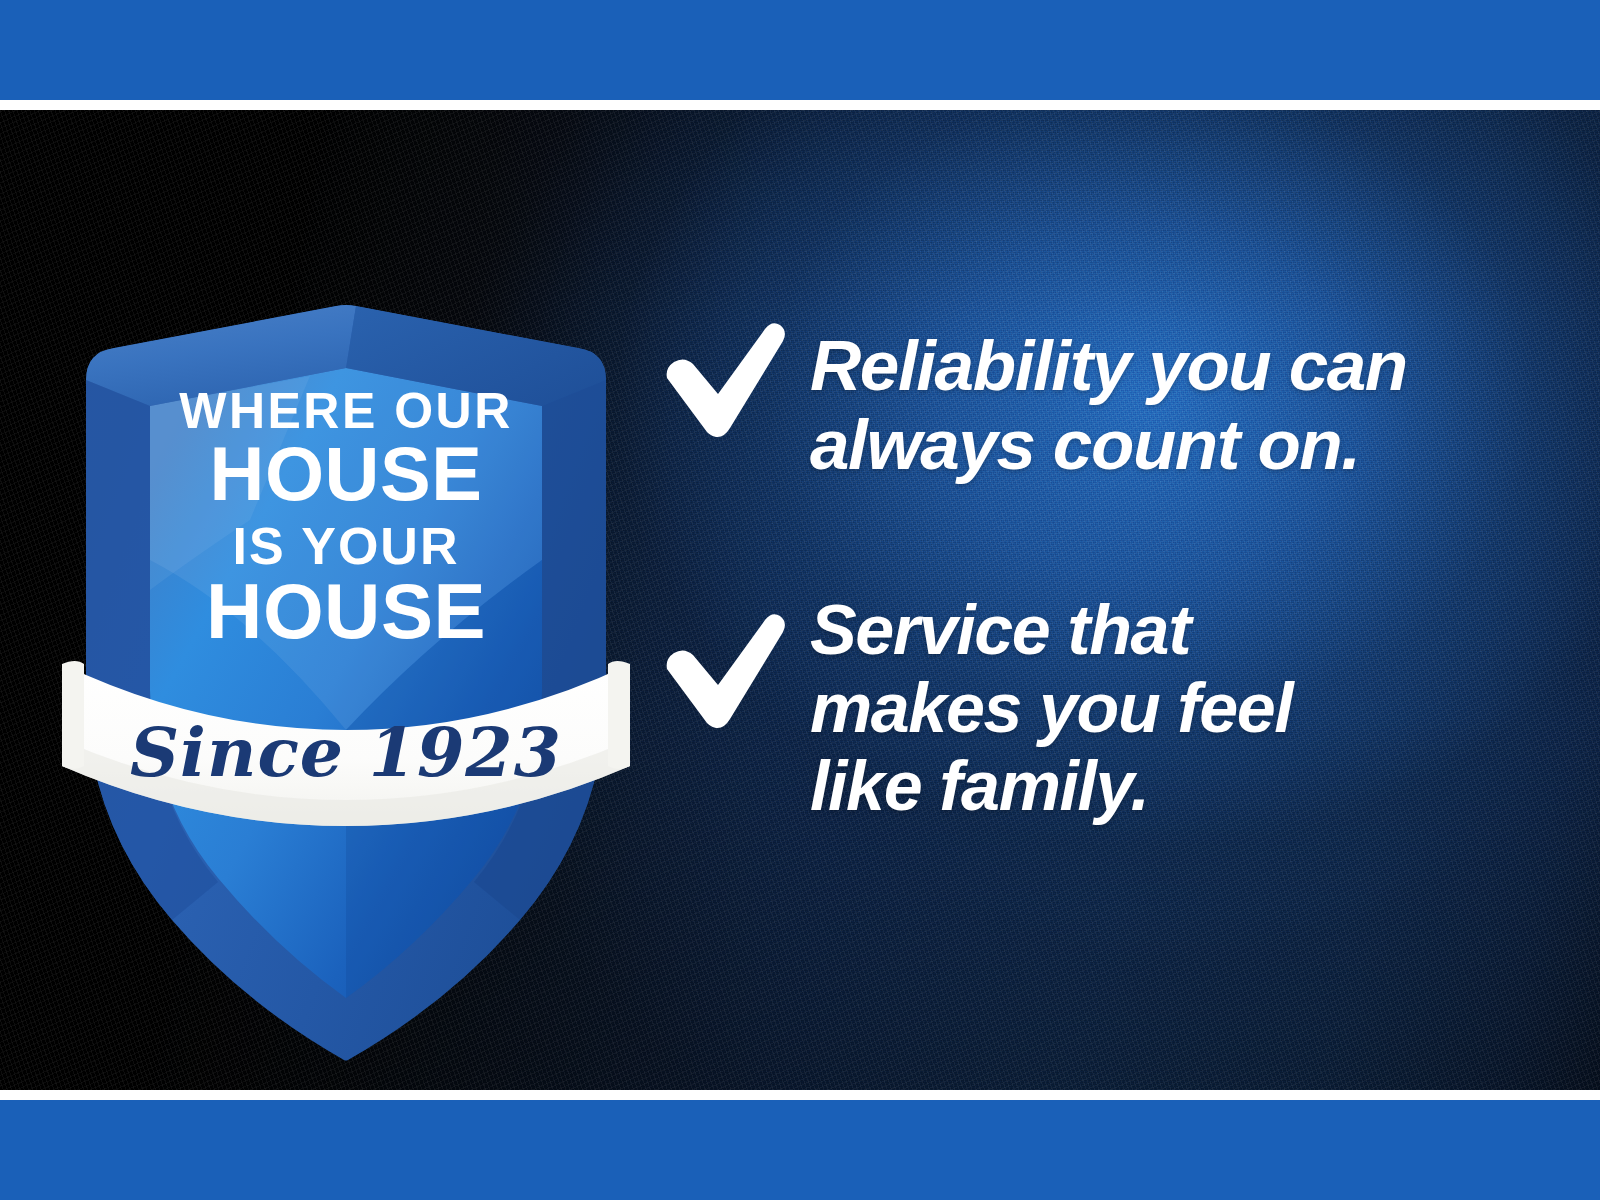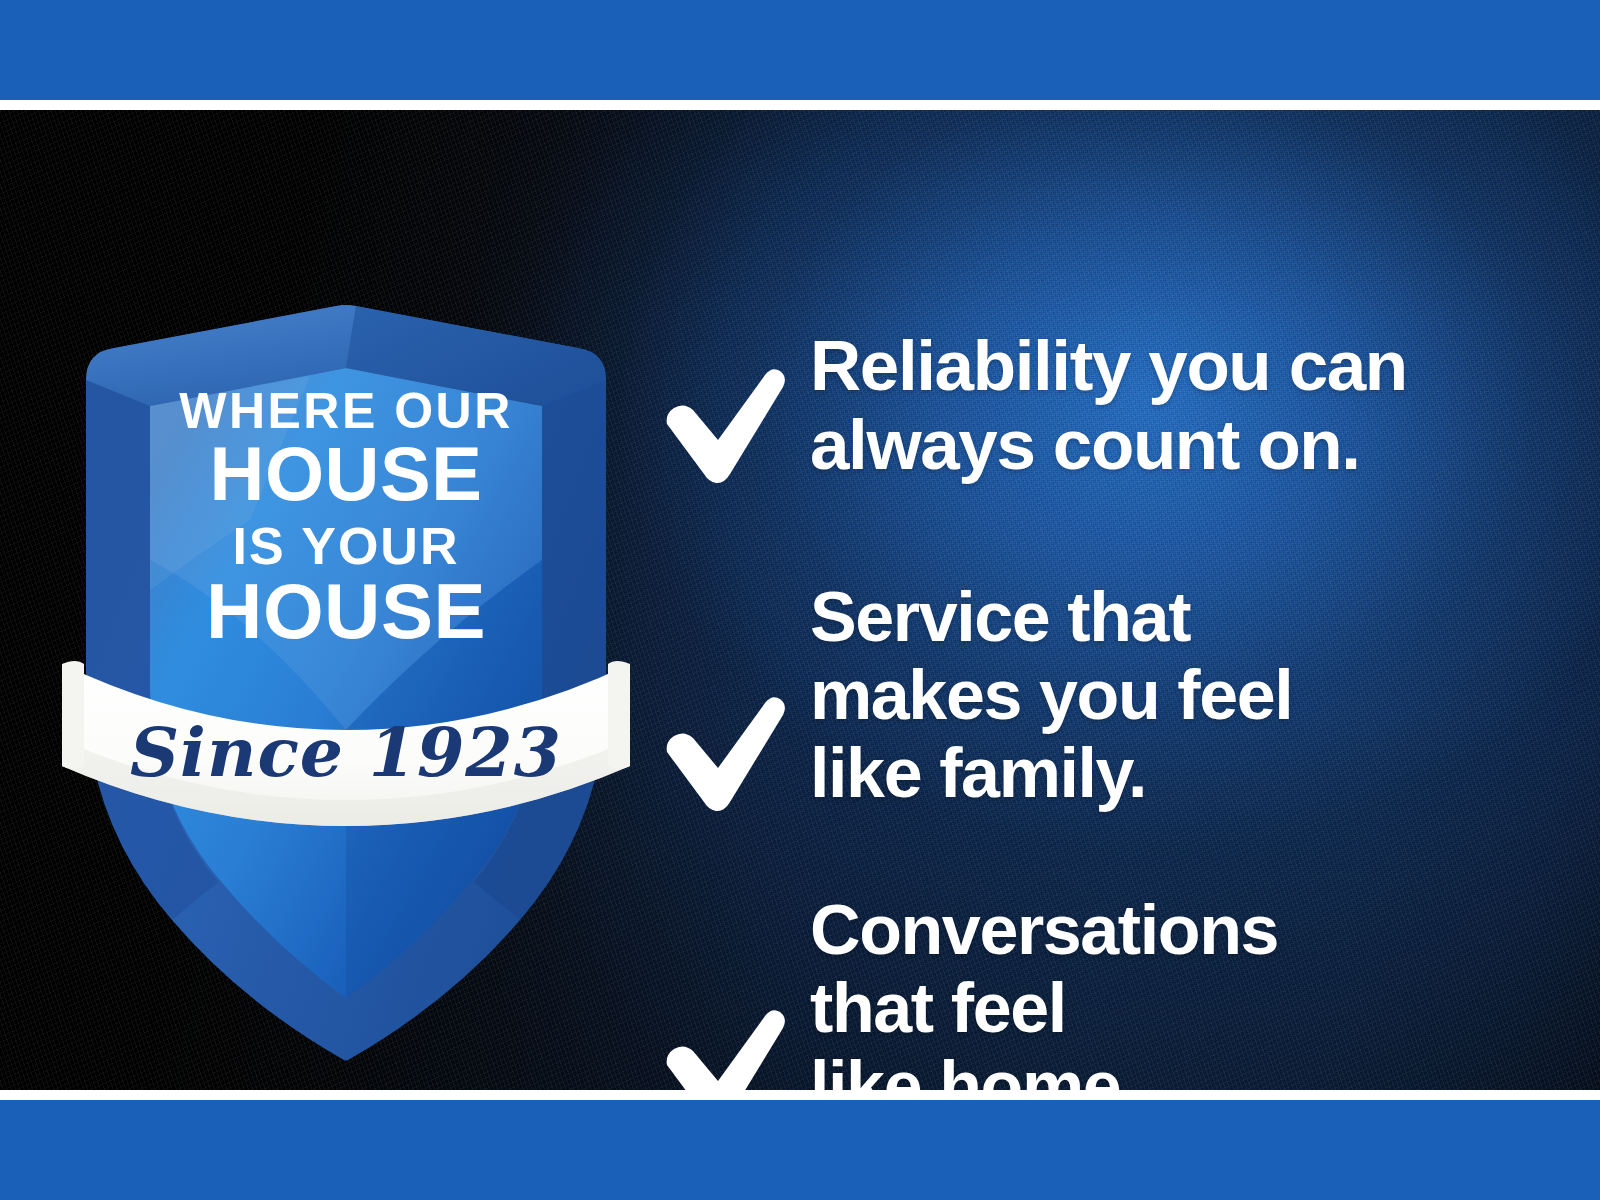--- a/index.html
+++ b/index.html
@@ -72,23 +72,23 @@
   .badge svg{display:block;width:100%;height:100%;overflow:visible;}
 
   .ribbon-script{
     font-family:"DejaVu Serif", serif;
     font-style:italic;font-weight:700;
     fill:#1b3a75;
   }
 
   
   .bullets{position:absolute;left:660px;top:110px;width:880px;height:980px;}
-  .bullet{position:absolute;display:flex;align-items:flex-end;}
+  .bullet{position:absolute;display:flex;align-items:flex-start;font-style:italic;}
   .b1{left:0;top:100px;}
-  .b2{left:0;top:352px;}
+  .b2{left:0;top:365px;}
   .b3{left:0;top:665px;}
   .check{flex:0 0 auto;width:128px;height:118px;margin-right:22px;}
   .check svg{display:block;width:100%;height:100%;}
   .btext{
     color:#ffffff;
     font-family:"Liberation Sans", sans-serif;
     font-weight:700;
     font-size:71px;
     line-height:1.115;
     letter-spacing:-1.4px;
@@ -225,29 +225,18 @@
           <svg viewBox="0 0 128 118" xmlns="http://www.w3.org/2000/svg">
             <path d="M7 58 Q5 48 14 42 Q24 36 33 44 L58 74 L105 9 Q112 0 120 5 Q128 11 123 21
                      L70 108 Q64 118 56 117 Q49 116 44 108 Z" fill="#ffffff"></path>
           </svg>
         </div>
         <div class="btext">Service that
 makes you feel
 like family.</div>
       </div>
 
-      <div class="bullet b3">
-        <div class="check">
-          <svg viewBox="0 0 128 118" xmlns="http://www.w3.org/2000/svg">
-            <path d="M7 58 Q5 48 14 42 Q24 36 33 44 L58 74 L105 9 Q112 0 120 5 Q128 11 123 21
-                     L70 108 Q64 118 56 117 Q49 116 44 108 Z" fill="#ffffff"></path>
-          </svg>
-        </div>
-        <div class="btext">Conversations
-that feel
-like home.</div>
-      </div>
 
     </div>
   </div>
 
   <div class="bar bar-bottom"></div>
 </div>
 
 </body></html>

